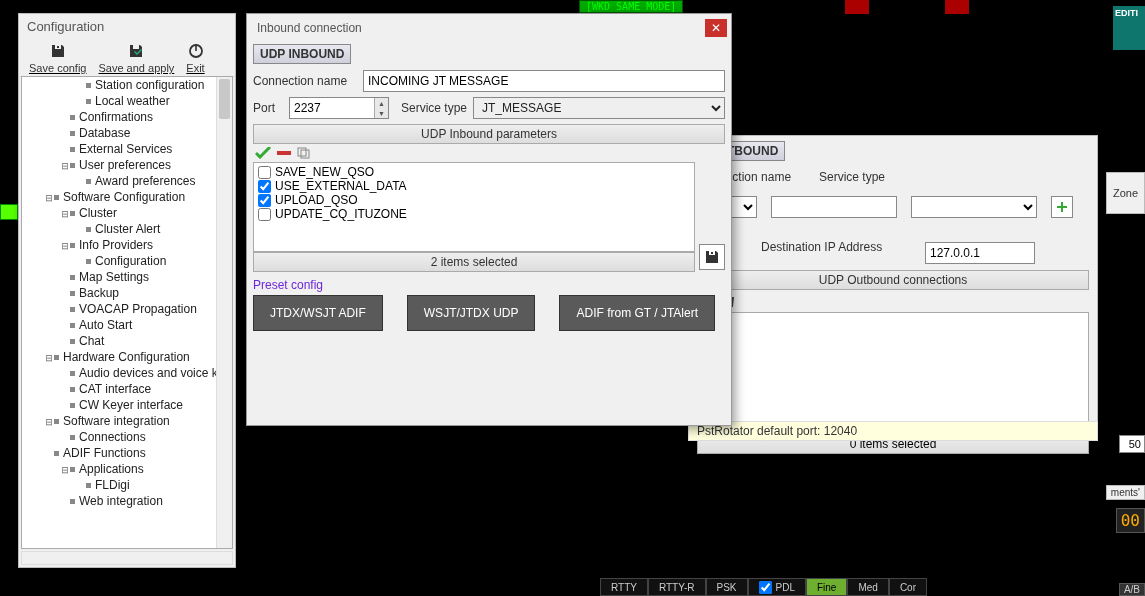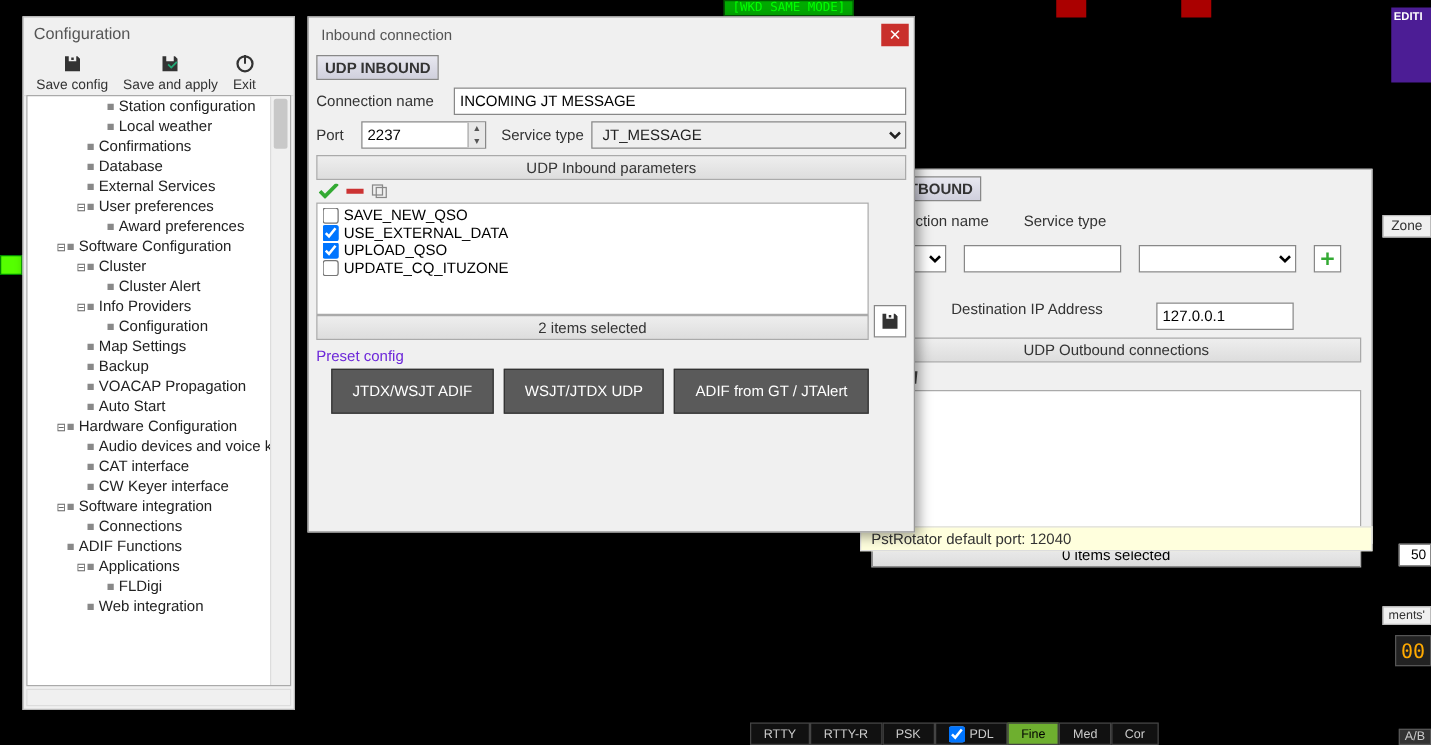--- a/index.html
+++ b/index.html
@@ -1,21 +1,21 @@
 <!DOCTYPE html>
 <html><head>
 <meta charset="utf-8">
 <style>
 * { box-sizing: border-box; margin: 0; padding: 0; font-family: "Segoe UI", Tahoma, sans-serif; font-size: 12px; }
 body { background: #000; width: 1145px; height: 596px; overflow: hidden; position: relative; }
 
 
 .config-window { position:absolute; left:18px; top:13px; width:218px; height:555px; background:#f0f0f0; border:1px solid #bbb; box-shadow: 2px 2px 8px rgba(0,0,0,0.3); }
 .config-title { padding:5px 8px; color:#555; font-size:13px; }
-.toolbar { display:flex; gap:0; padding:2px 4px 0 4px; border-bottom:1px solid #ddd; }
+.toolbar { display:flex; gap:0; padding:2px 4px 0 4px; border-bottom:1px solid #ddd;text-decoration:underline; }
 .tool-btn { display:flex; flex-direction:column; align-items:center; padding:2px 6px; cursor:pointer; }
 .tool-btn .icon { font-size:16px; height:18px; }
 .tool-btn .lbl { font-size:11px; color:#333; margin-top:1px; }
 
 .tree { position:absolute; left:2px; right:2px; top:62px; bottom:18px; border:1px solid #aaa; background:#fff; overflow:hidden; }
 .tree-item { padding:1px 0 1px 6px; white-space:nowrap; cursor:pointer; color:#222; }
 .exp { display:inline-block; width:10px; text-align:center; color:#666; font-size:9px; vertical-align:middle; }
 .node-dot { display:inline-block; width:5px; height:5px; background:#888; margin-right:4px; vertical-align:middle; }
 .tree-scrollbar { position:absolute; right:0; top:0; bottom:0; width:16px; background:#f0f0f0; border-left:1px solid #ddd; }
 .scroll-thumb { position:absolute; left:2px; right:2px; top:2px; height:40px; background:#c8c8c8; border-radius:2px; }
@@ -52,35 +52,35 @@
 .band { background:linear-gradient(#eee,#ddd); border:1px solid #aaa; text-align:center; padding:2px 0; margin-top:2px; color:#333; }
 .icon-row { display:flex; gap:6px; padding:3px 2px; align-items:center; }
 .chk-list { border:1px solid #aaa; background:#fff; height:90px; padding:2px 4px; }
 .chk-item { display:flex; align-items:center; gap:4px; padding:0; }
 .chk-item input { margin:0; }
 .status-band { background:linear-gradient(#eee,#ddd); border:1px solid #aaa; text-align:center; padding:2px 0; color:#333; }
 .save-icon-box { position:absolute; right:2px; top:310px; width:26px; height:26px; border:1px solid #888; background:#fff; display:flex; align-items:center; justify-content:center; cursor:pointer; }
 .right-of-list { display:flex; align-items:flex-end; }
 .list-col { flex:1; }
 .preset-lbl { margin-top:6px; color:#6d28d9; }
-.preset-row { display:flex; gap:8px; margin-top:3px;margin-left:12px; }
+.preset-row { display:flex; gap:24px; margin-top:3px; }
 .preset-btn { flex:0 0 auto; background:#5a5a5a; border:1px solid #333; color:#fff; padding:10px 16px; text-align:center; cursor:pointer; font-size:12px; }
 
 
 .bottom-bar { position:absolute; left:600px; right:0; bottom:0; height:18px; display:flex; }
 .bb-cell { border:1px solid #444; background:#111; color:#ccc; font-size:10px; display:flex; align-items:center; justify-content:center; padding:0 10px; }
 .bb-green { background:#6eaf2f; color:#000; }
 
 
-.edition-badge { position:absolute; right:0; top:6px; width:32px; height:60px; background:#4c1d95; color:#fff; font-weight:bold; font-size:9px; padding:2px; overflow:hidden; }
+.edition-badge { position:absolute; right:0; top:6px; width:32px; height:44px; background:#0f766e; color:#fff; font-weight:bold; font-size:9px; padding:2px; overflow:hidden; }
 .wkd { position:absolute; left:579px; top:0; background:#0a0; color:#0f0; border:1px solid #050; padding:0 6px; font-size:10px; font-family:monospace; }
 .small-red { position:absolute; top:0; width:24px; height:14px; background:#a00; color:#fff; font-size:8px; display:flex; align-items:center; justify-content:center; }
 .lime-box { position:absolute; left:0; top:204px; width:18px; height:16px; background:#5f0; border:1px solid #080; }
 .outbound-tab { position:absolute; left:720px; top:141px; background:linear-gradient(#e8e8f0,#d0d0dd); border:1px solid #888; padding:2px 6px; font-weight:bold; color:#333; }
-.rt-zone { position:absolute; right:0; top:172px; background:#f0f0f0; border:1px solid #bbb; padding:2px 6px; color:#333; font-size:11px; }
+.rt-zone { position:absolute; right:0; top:172px; background:#f0f0f0; border:1px solid #bbb; padding:14px 6px; color:#333; font-size:11px; }
 .rt-50 { position:absolute; right:0; top:435px; width:26px; height:18px; background:#fff; border:1px solid #888; display:flex; align-items:center; justify-content:flex-end; padding-right:3px; font-size:11px; }
 .rt-ments { position:absolute; right:0; top:485px; background:#f0f0f0; border:1px solid #bbb; padding:1px 4px; font-size:10px; color:#333;}
 .rt-00 { position:absolute; right:0; top:508px; background:#222; color:#fa0; font-family:monospace; font-size:16px; padding:2px 4px; border:1px solid #555;}
 .rt-ab { position:absolute; right:0; bottom:0; background:#333; color:#ccc; font-size:10px; padding:0 4px; border:1px solid #555;}
 svg { display:block; }
 </style>
 </head>
 <body>
 
 <div class="wkd">[WKD SAME MODE]</div>
@@ -134,20 +134,21 @@
       <div class="tree-item" style="padding-left:54px"><span class="exp"></span><span class="node-dot"></span>Award preferences</div>
       <div class="tree-item" style="padding-left:22px"><span class="exp">⊟</span><span class="node-dot"></span>Software Configuration</div>
       <div class="tree-item" style="padding-left:38px"><span class="exp">⊟</span><span class="node-dot"></span>Cluster</div>
       <div class="tree-item" style="padding-left:54px"><span class="exp"></span><span class="node-dot"></span>Cluster Alert</div>
       <div class="tree-item" style="padding-left:38px"><span class="exp">⊟</span><span class="node-dot"></span>Info Providers</div>
       <div class="tree-item" style="padding-left:54px"><span class="exp"></span><span class="node-dot"></span>Configuration</div>
       <div class="tree-item" style="padding-left:38px"><span class="exp"></span><span class="node-dot"></span>Map Settings</div>
       <div class="tree-item" style="padding-left:38px"><span class="exp"></span><span class="node-dot"></span>Backup</div>
       <div class="tree-item" style="padding-left:38px"><span class="exp"></span><span class="node-dot"></span>VOACAP Propagation</div>
       <div class="tree-item" style="padding-left:38px"><span class="exp"></span><span class="node-dot"></span>Auto Start</div>
+      <div class="tree-item" style="padding-left:38px"><span class="exp"></span><span class="node-dot"></span>Chat</div>
       <div class="tree-item" style="padding-left:22px"><span class="exp">⊟</span><span class="node-dot"></span>Hardware Configuration</div>
       <div class="tree-item" style="padding-left:38px"><span class="exp"></span><span class="node-dot"></span>Audio devices and voice keye</div>
       <div class="tree-item" style="padding-left:38px"><span class="exp"></span><span class="node-dot"></span>CAT interface</div>
       <div class="tree-item" style="padding-left:38px"><span class="exp"></span><span class="node-dot"></span>CW Keyer interface</div>
       <div class="tree-item" style="padding-left:22px"><span class="exp">⊟</span><span class="node-dot"></span>Software integration</div>
       <div class="tree-item" style="padding-left:38px"><span class="exp"></span><span class="node-dot"></span>Connections</div>
       <div class="tree-item" style="padding-left:22px"><span class="exp"></span><span class="node-dot"></span>ADIF Functions</div>
       <div class="tree-item" style="padding-left:38px"><span class="exp">⊟</span><span class="node-dot"></span>Applications</div>
       <div class="tree-item" style="padding-left:54px"><span class="exp"></span><span class="node-dot"></span>FLDigi</div>
       <div class="tree-item" style="padding-left:38px"><span class="exp"></span><span class="node-dot"></span>Web integration</div>

